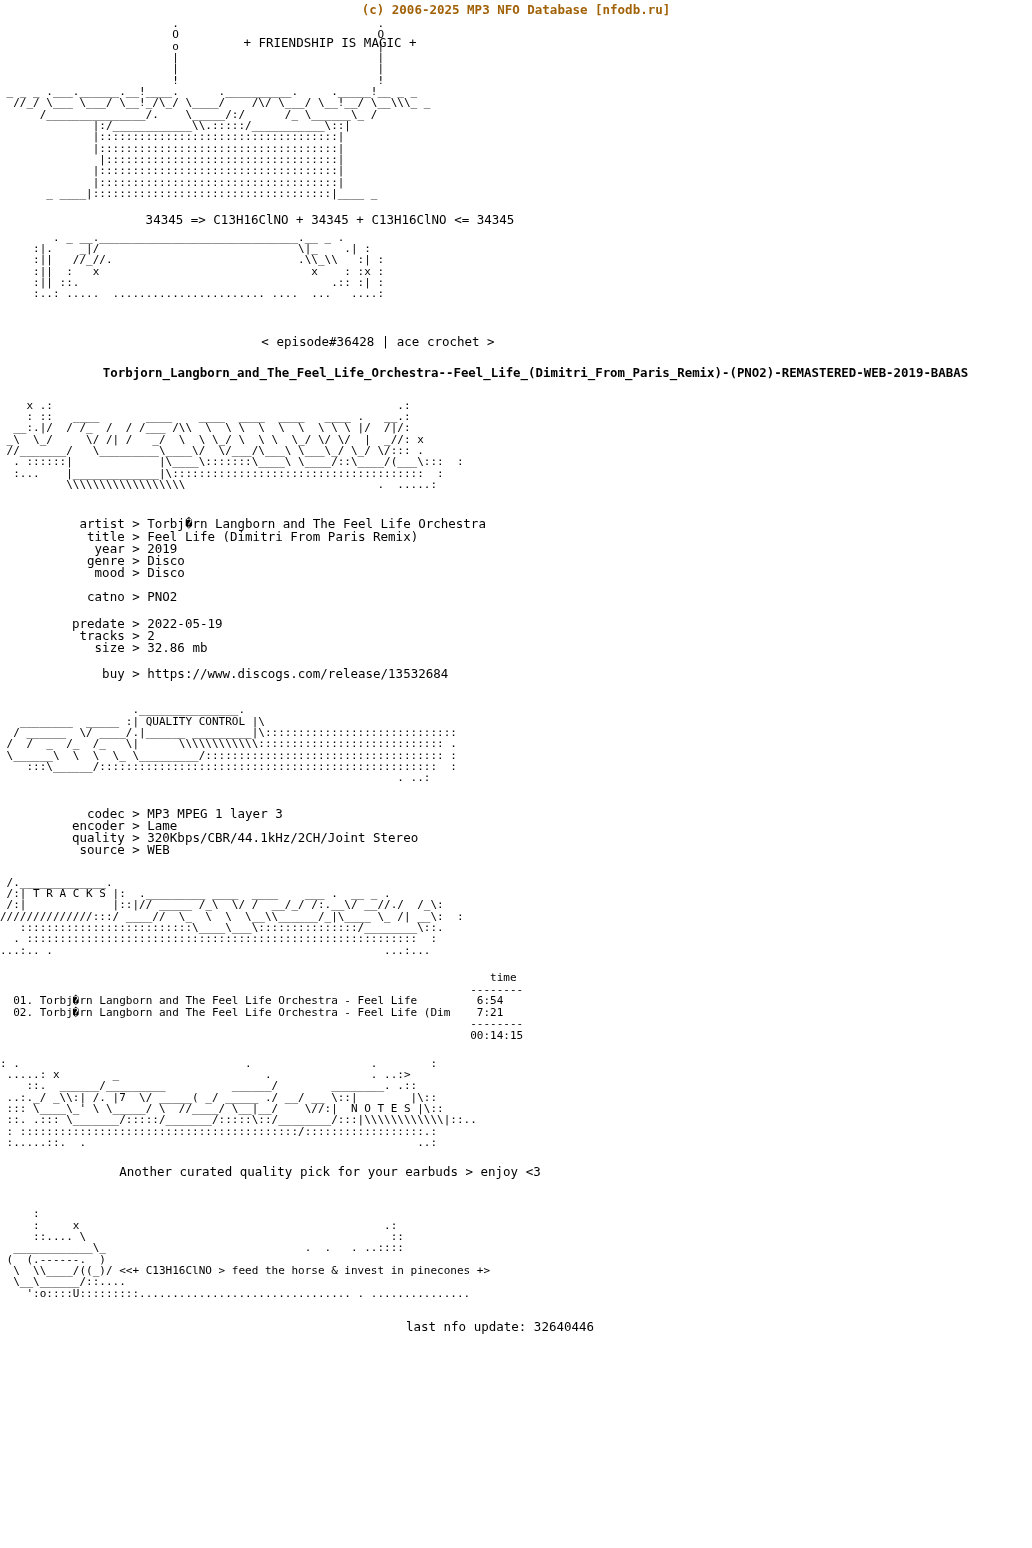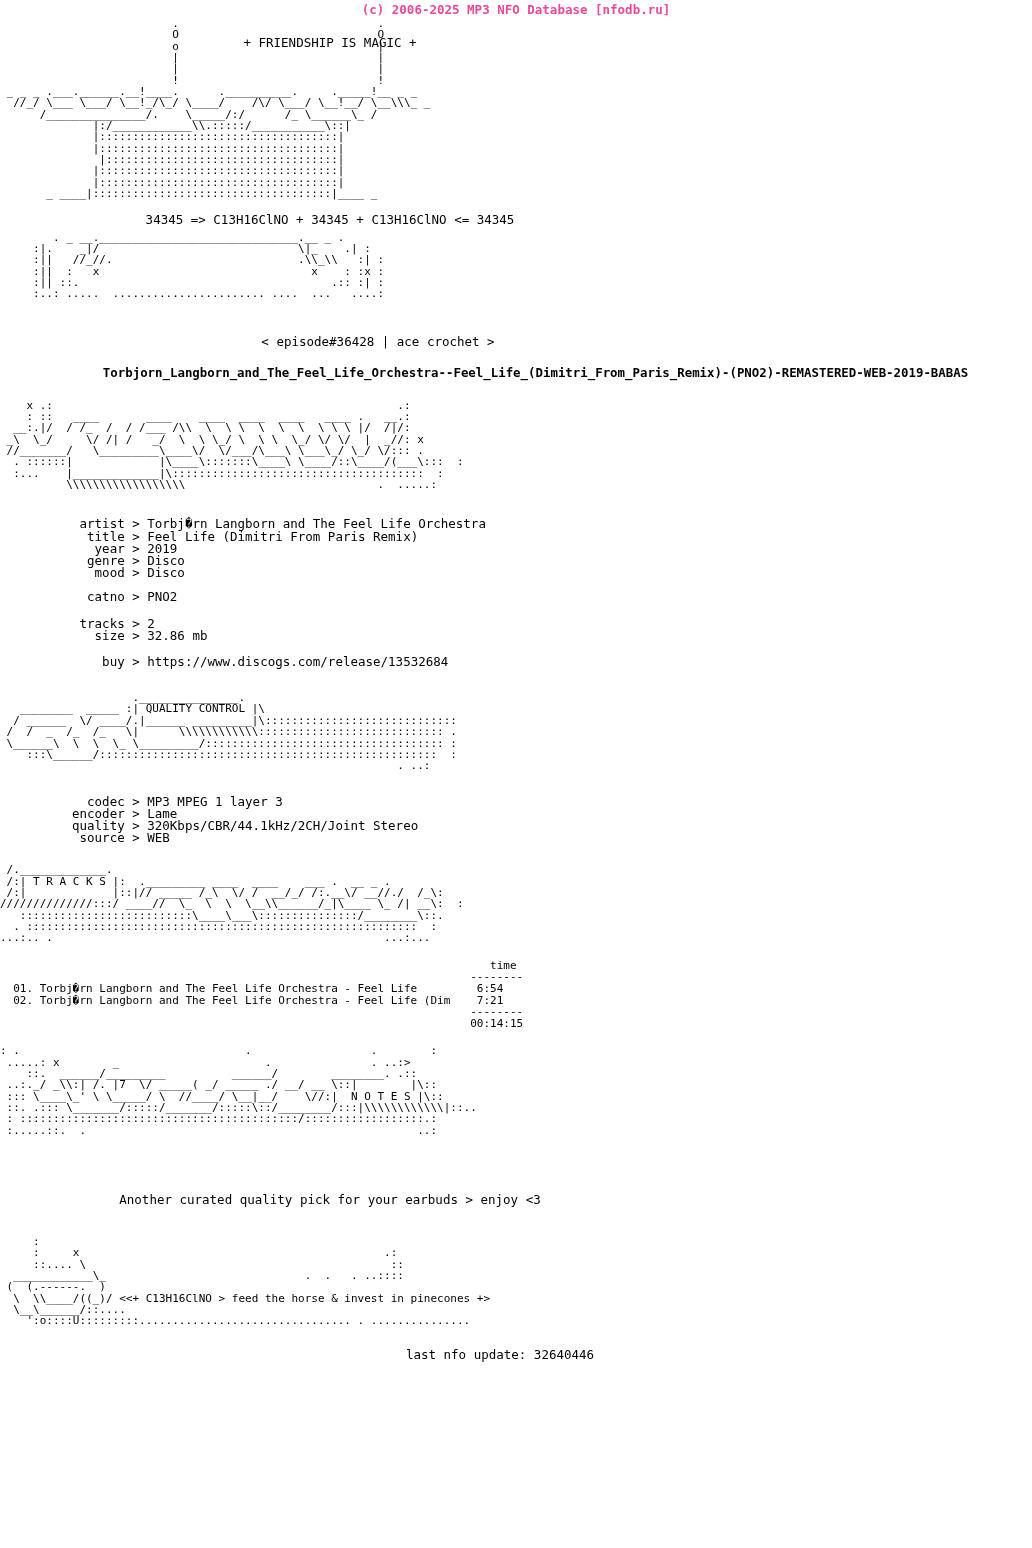--- a/index.html
+++ b/index.html
@@ -15,21 +15,21 @@
     overflow: hidden;
     position: relative;
   }
   .nfo {
     position: relative;
     width: 1032px;
     height: 1548px;
   }
   .hdr-bar {
     text-align: center;
-    color: #ec4899;
+    color: #a16207;
     font-size: 12.5px;
     line-height: 16px;
     font-weight: bold;
     letter-spacing: 0px;
     padding-top: 2px;
     white-space: pre;
     font-family: "DejaVu Sans Mono", "Liberation Mono", monospace;
   }
   pre.art {
     margin: 0;
@@ -153,20 +153,21 @@
 
   <div class="spacer-12"></div>
 
   <div class="pad-l">
     <div class="meta"><span id="m6">  catno &gt; PNO2</span></div>
   </div>
 
   <div class="spacer-14"></div>
 
   <div class="pad-l">
+    <div class="meta"><span id="m7">predate &gt; 2022-05-19</span></div>
     <div class="meta"><span id="m8"> tracks &gt; 2</span></div>
     <div class="meta"><span id="m9">   size &gt; 32.86 mb</span></div>
   </div>
 
   <div class="spacer-14"></div>
 
   <div class="pad-l">
     <div class="meta"><span id="m11">    buy &gt; https://www.discogs.com/release/13532684</span></div>
   </div>
 
@@ -214,21 +215,21 @@
  .....: x        _                      .               . ..:&gt;
     ::.  ______/_________          ______/        ________. .::
  ..:._/ _\\:| /. |7  \/ _____( _/ _____ ./ __/ __ \::|        |\::
  ::: \____\_' \ \_____/ \  //____/ \__|__/    \//:|  N O T E S |\::
  ::. .::: \_______/:::::/_______/:::::\::/________/:::|\\\\\\\\\\\\|::..
  : ::::::::::::::::::::::::::::::::::::::::::/::::::::::::::::::.:
  :.....::.  .                                                  ..:</pre>
 
   <div class="spacer-16"></div>
 
-  <div class="center-line" style="width:660px;margin-top:40px;">Another curated quality pick for your earbuds &gt; enjoy &lt;3</div>
+  <div class="center-line" style="width:660px;">Another curated quality pick for your earbuds &gt; enjoy &lt;3</div>
 
   <div class="spacer-28"></div>
 
   <pre class="art" id="footerart">     :
      :     x                                              .:
      ::.... \                                              ::
   ____________\_                              .  .   . ..::::
  (  (.------.  )
   \  \\____/((_)/ &lt;&lt;+ C13H16ClNO &gt; feed the horse &amp; invest in pinecones +&gt;
   \__\______/::....

